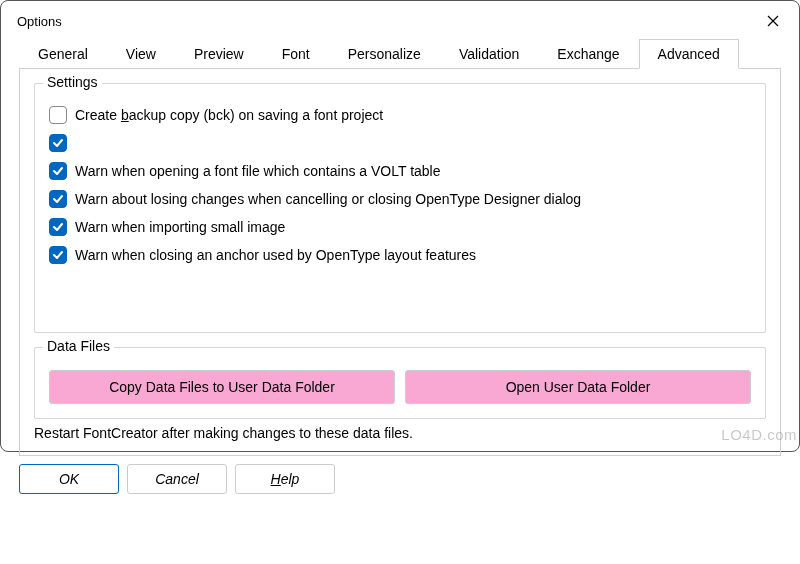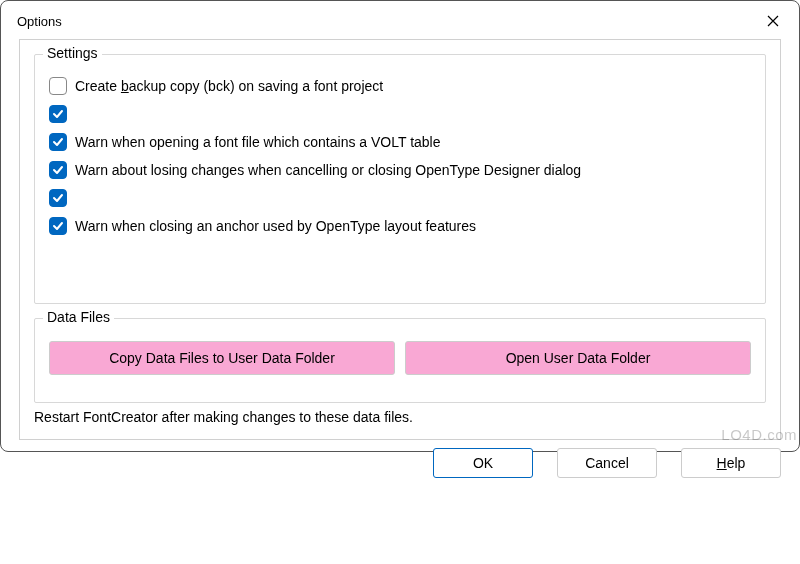--- a/index.html
+++ b/index.html
@@ -68,21 +68,21 @@
     .tab-content-wrapper {
       flex: 1;
       margin: 0 18px 8px 18px;
       border: 1px solid #d0d0d0;
       padding: 14px 14px 14px 14px;
       position: relative;
     }
     .group {
       border: 1px solid #d8d8d8;
       border-radius: 2px;
-      padding: 22px 14px 27px 14px;
+      padding: 22px 14px 14px 14px;
       position: relative;
       margin-bottom: 14px;
     }
     .group-title {
       position: absolute;
       top: -10px;
       left: 8px;
       background: #fff;
       padding: 0 4px;
       font-size: 14px;
@@ -138,23 +138,23 @@
       text-align: center;
       cursor: pointer;
     }
     .data-note {
       font-size: 14px;
       color: #000;
       margin-top: 4px;
     }
     .bottom-buttons {
       display: flex;
-      justify-content: flex-end;
-      gap: 24px;
+      gap: 8px;
       padding: 0 18px 16px 18px;
+      font-style: italic;
     }
     .bottom-btn {
       width: 100px;
       padding: 6px 0;
       background: #fff;
       border: 1px solid #ccc;
       border-radius: 3px;
       font-size: 14px;
       text-align: center;
       cursor: pointer;
@@ -182,20 +182,30 @@
 <div class="dialog">
   <div class="titlebar">
     <div class="title">Options</div>
     <div class="close-btn">
       <svg viewBox="0 0 12 12" width="12" height="12">
           <path d="M1 1 L11 11 M11 1 L1 11" stroke="#000" stroke-width="1.2" fill="none"></path>
         </svg>
     </div>
   </div>
 
+  <div class="tabs">
+    <div class="tab">General</div>
+    <div class="tab">View</div>
+    <div class="tab">Preview</div>
+    <div class="tab">Font</div>
+    <div class="tab">Personalize</div>
+    <div class="tab">Validation</div>
+    <div class="tab">Exchange</div>
+    <div class="tab active">Advanced</div>
+  </div>
 
   <div class="tab-content-wrapper">
 
     <div class="group" style="min-height:250px;">
       <div class="group-title">Settings</div>
 
       <div class="checkbox-row">
         <div class="checkbox">
           
         </div>
@@ -227,20 +237,21 @@
         </div>
         <div class="checkbox-label">Warn about losing changes when cancelling or closing OpenType Designer dialog</div>
       </div>
 
       <div class="checkbox-row">
         <div class="checkbox checked">
           <svg viewBox="0 0 12 12">
               <path d="M2 6 L5 9 L10 3" stroke="#fff" stroke-width="2" fill="none" stroke-linecap="round" stroke-linejoin="round"></path>
             </svg>
         </div>
+        <div class="checkbox-label">Warn when importing small image</div>
       </div>
 
       <div class="checkbox-row">
         <div class="checkbox checked">
           <svg viewBox="0 0 12 12">
               <path d="M2 6 L5 9 L10 3" stroke="#fff" stroke-width="2" fill="none" stroke-linecap="round" stroke-linejoin="round"></path>
             </svg>
         </div>
         <div class="checkbox-label">Warn when closing an anchor used by OpenType layout features</div>
       </div>

